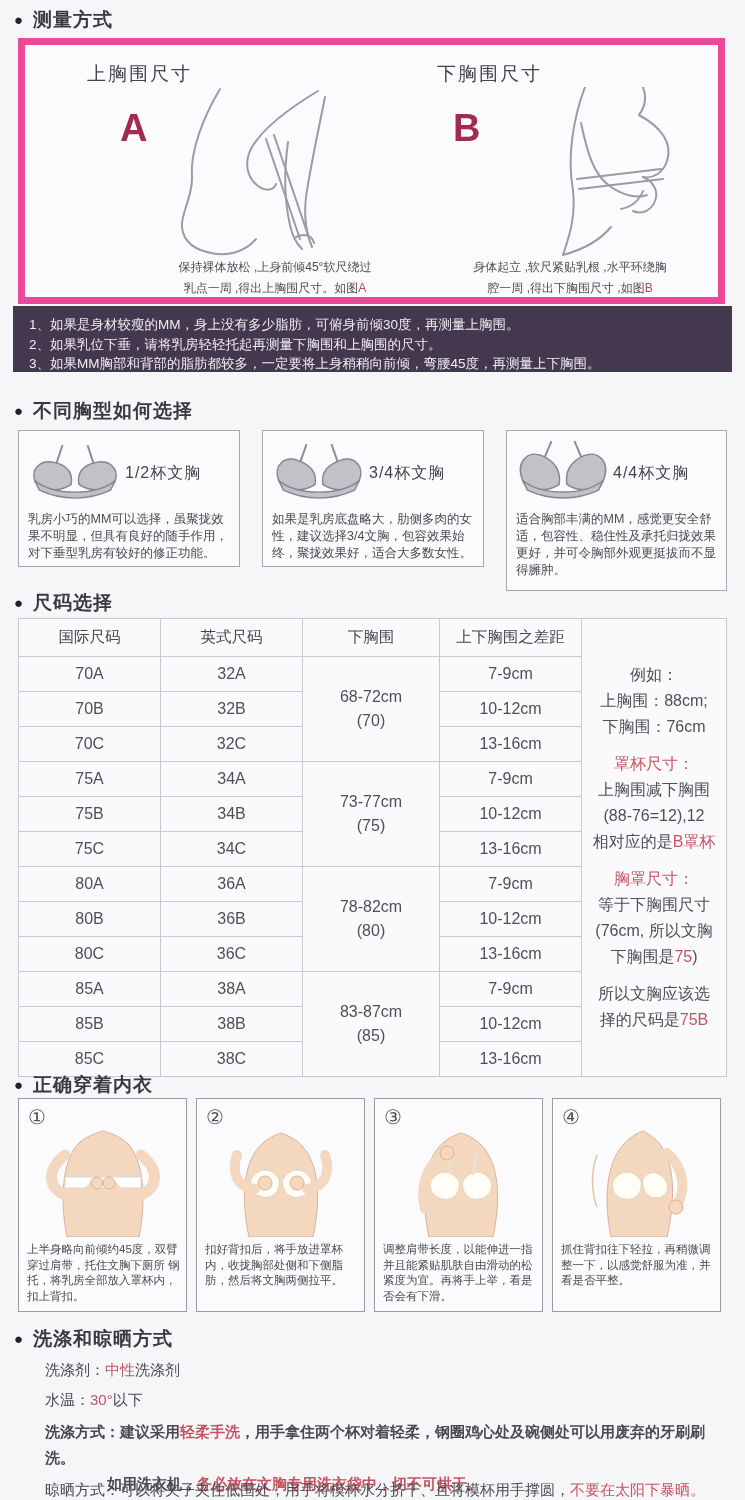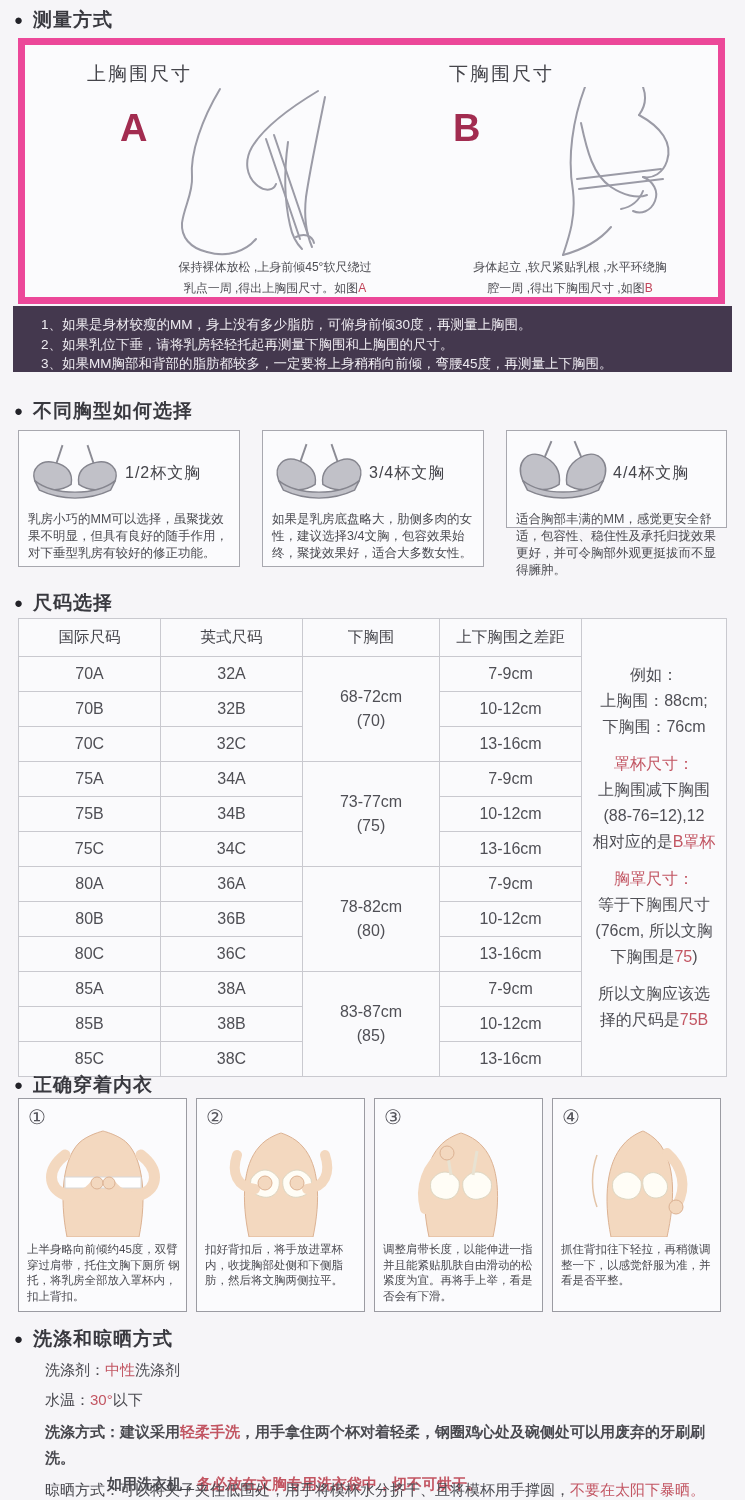--- a/index.html
+++ b/index.html
@@ -9,21 +9,21 @@
   .abs{position:absolute;}
   .sec-title{position:absolute;display:flex;align-items:center;gap:9px;
              font-size:19px;font-weight:bold;color:#39393f;letter-spacing:1px;}
   .sec-title .bullet{font-size:15px;line-height:1;color:#232329;transform:translateY(-1px);}
   .panel{position:absolute;background:#fbfbfd;border:7px solid #ec4899;box-sizing:border-box;}
   .half-title{position:absolute;font-size:19px;color:#45454b;letter-spacing:2px;}
   .big-letter{position:absolute;font-size:38px;font-weight:bold;color:#a22c50;}
   .caption{position:absolute;font-size:12px;line-height:21px;color:#4c4c52;text-align:center;white-space:nowrap;}
   .caption .red{color:#c2455a;}
   .dark-notes{position:absolute;background:#44384e;color:#efecf2;font-size:13.5px;
-              line-height:19.5px;box-sizing:border-box;padding:9px 28px;}
+              line-height:19.5px;box-sizing:border-box;padding:9px 16px;}
   .cup-box{position:absolute;background:#fbfbfd;border:1px solid #a8a8af;box-sizing:border-box;}
   .cup-name{position:absolute;font-size:16px;color:#45454b;letter-spacing:1px;}
   .cup-desc{position:absolute;font-size:12.5px;line-height:17px;color:#4a4a50;}
   table.sizes{position:absolute;left:18px;top:618px;border-collapse:collapse;table-layout:fixed;
               width:708px;background:#fafafc;}
   table.sizes td,table.sizes th{border:1px solid #c9c9cf;text-align:center;vertical-align:middle;
               font-weight:normal;color:#4f4f55;padding:0;}
   table.sizes th{height:37px;font-size:15.5px;color:#46464c;}
   table.sizes td{height:34px;font-size:16px;}
   td.band{font-size:16.5px;line-height:24px;}
@@ -44,21 +44,21 @@
 
 <div id="page">
 
   <div class="sec-title" style="left:14px;top:7px;">
     <span class="bullet">●</span>
     <span>测量方式</span>
   </div>
 
   <div class="panel" style="left:18px;top:38px;width:707px;height:266px;">
     <div class="half-title" style="left:62px;top:16px;">上胸围尺寸</div>
-    <div class="half-title" style="left:424px;top:16px;">下胸围尺寸</div>
+    <div class="half-title" style="left:412px;top:16px;">下胸围尺寸</div>
 
     <div class="big-letter" style="left:95px;top:62px;">A</div>
     <div class="big-letter" style="left:428px;top:62px;">B</div>
 
     <div class="abs" style="left:135px;top:42px;">
       <svg class="lineart" width="215" height="170" viewBox="0 0 215 170">
         <path d="M60,2 C42,32 30,66 32,90 C33,106 24,120 22,136 C21,150 30,161 47,165"></path>
         <path d="M47,165 C68,171 86,164 96,152"></path>
         <path d="M158,4 C128,22 104,40 92,60 C84,74 86,90 98,99 C106,105 114,103 116,97"></path>
         <path d="M165,10 C158,45 150,82 146,110 C144,128 146,146 152,160"></path>
@@ -125,21 +125,21 @@
         <path d="M70,24 L63,4" stroke="#8b8b94" stroke-width="2" fill="none"></path>
         <path d="M8,42 C2,26 14,16 28,21 C42,26 48,34 46,46 C33,55 16,52 8,42 Z" fill="#c1c1c8" stroke="#85858e" stroke-width="1.5"></path>
         <path d="M92,42 C98,26 86,16 72,21 C58,26 52,34 54,46 C67,55 84,52 92,42 Z" fill="#c1c1c8" stroke="#85858e" stroke-width="1.5"></path>
         <path d="M8,42 C28,58 72,58 92,42 L87,52 C64,63 36,63 13,52 Z" fill="#c1c1c8" stroke="#85858e" stroke-width="1.5"></path>
       </svg>
     </div>
     <div class="cup-name" style="left:106px;top:32px;">3/4杯文胸</div>
     <div class="cup-desc" style="left:9px;top:80px;width:204px;">如果是乳房底盘略大，肋侧多肉的女性，建议选择3/4文胸，包容效果始终，聚拢效果好，适合大多数女性。</div>
   </div>
 
-  <div class="cup-box" style="left:506px;top:430px;width:221px;height:98px;">
+  <div class="cup-box" style="left:506px;top:430px;width:221px;height:161px;">
     <div class="abs" style="left:8px;top:6px;">
       <svg width="96" height="66" viewBox="0 0 100 66">
         <path d="M30,22 L38,3" stroke="#8b8b94" stroke-width="2" fill="none"></path>
         <path d="M70,22 L62,3" stroke="#8b8b94" stroke-width="2" fill="none"></path>
         <path d="M8,44 C0,24 14,12 28,18 C42,24 48,34 46,48 C33,57 16,54 8,44 Z" fill="#c1c1c8" stroke="#85858e" stroke-width="1.5"></path>
         <path d="M92,44 C100,24 86,12 72,18 C58,24 52,34 54,48 C67,57 84,54 92,44 Z" fill="#c1c1c8" stroke="#85858e" stroke-width="1.5"></path>
         <path d="M8,44 C28,60 72,60 92,44 L87,54 C64,65 36,65 13,54 Z" fill="#c1c1c8" stroke="#85858e" stroke-width="1.5"></path>
       </svg>
     </div>
     <div class="cup-name" style="left:106px;top:32px;">4/4杯文胸</div>

